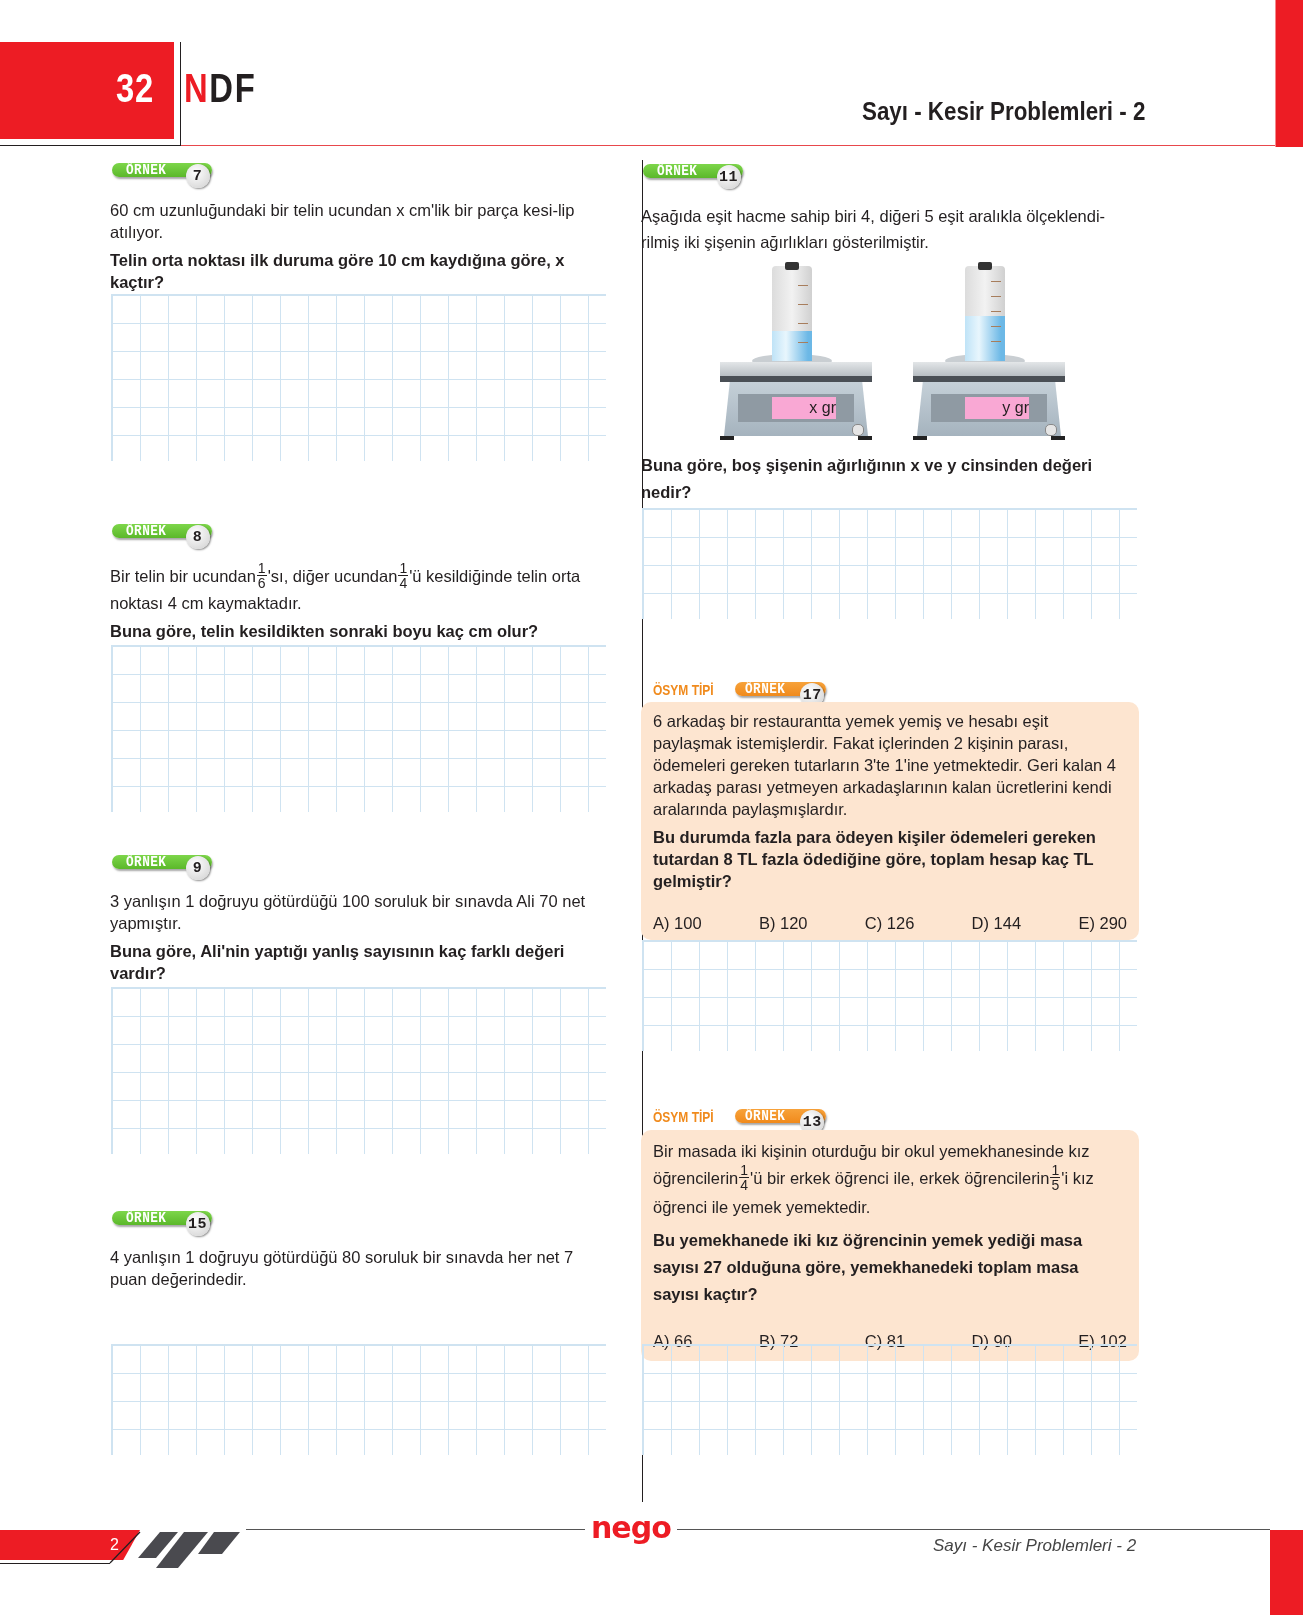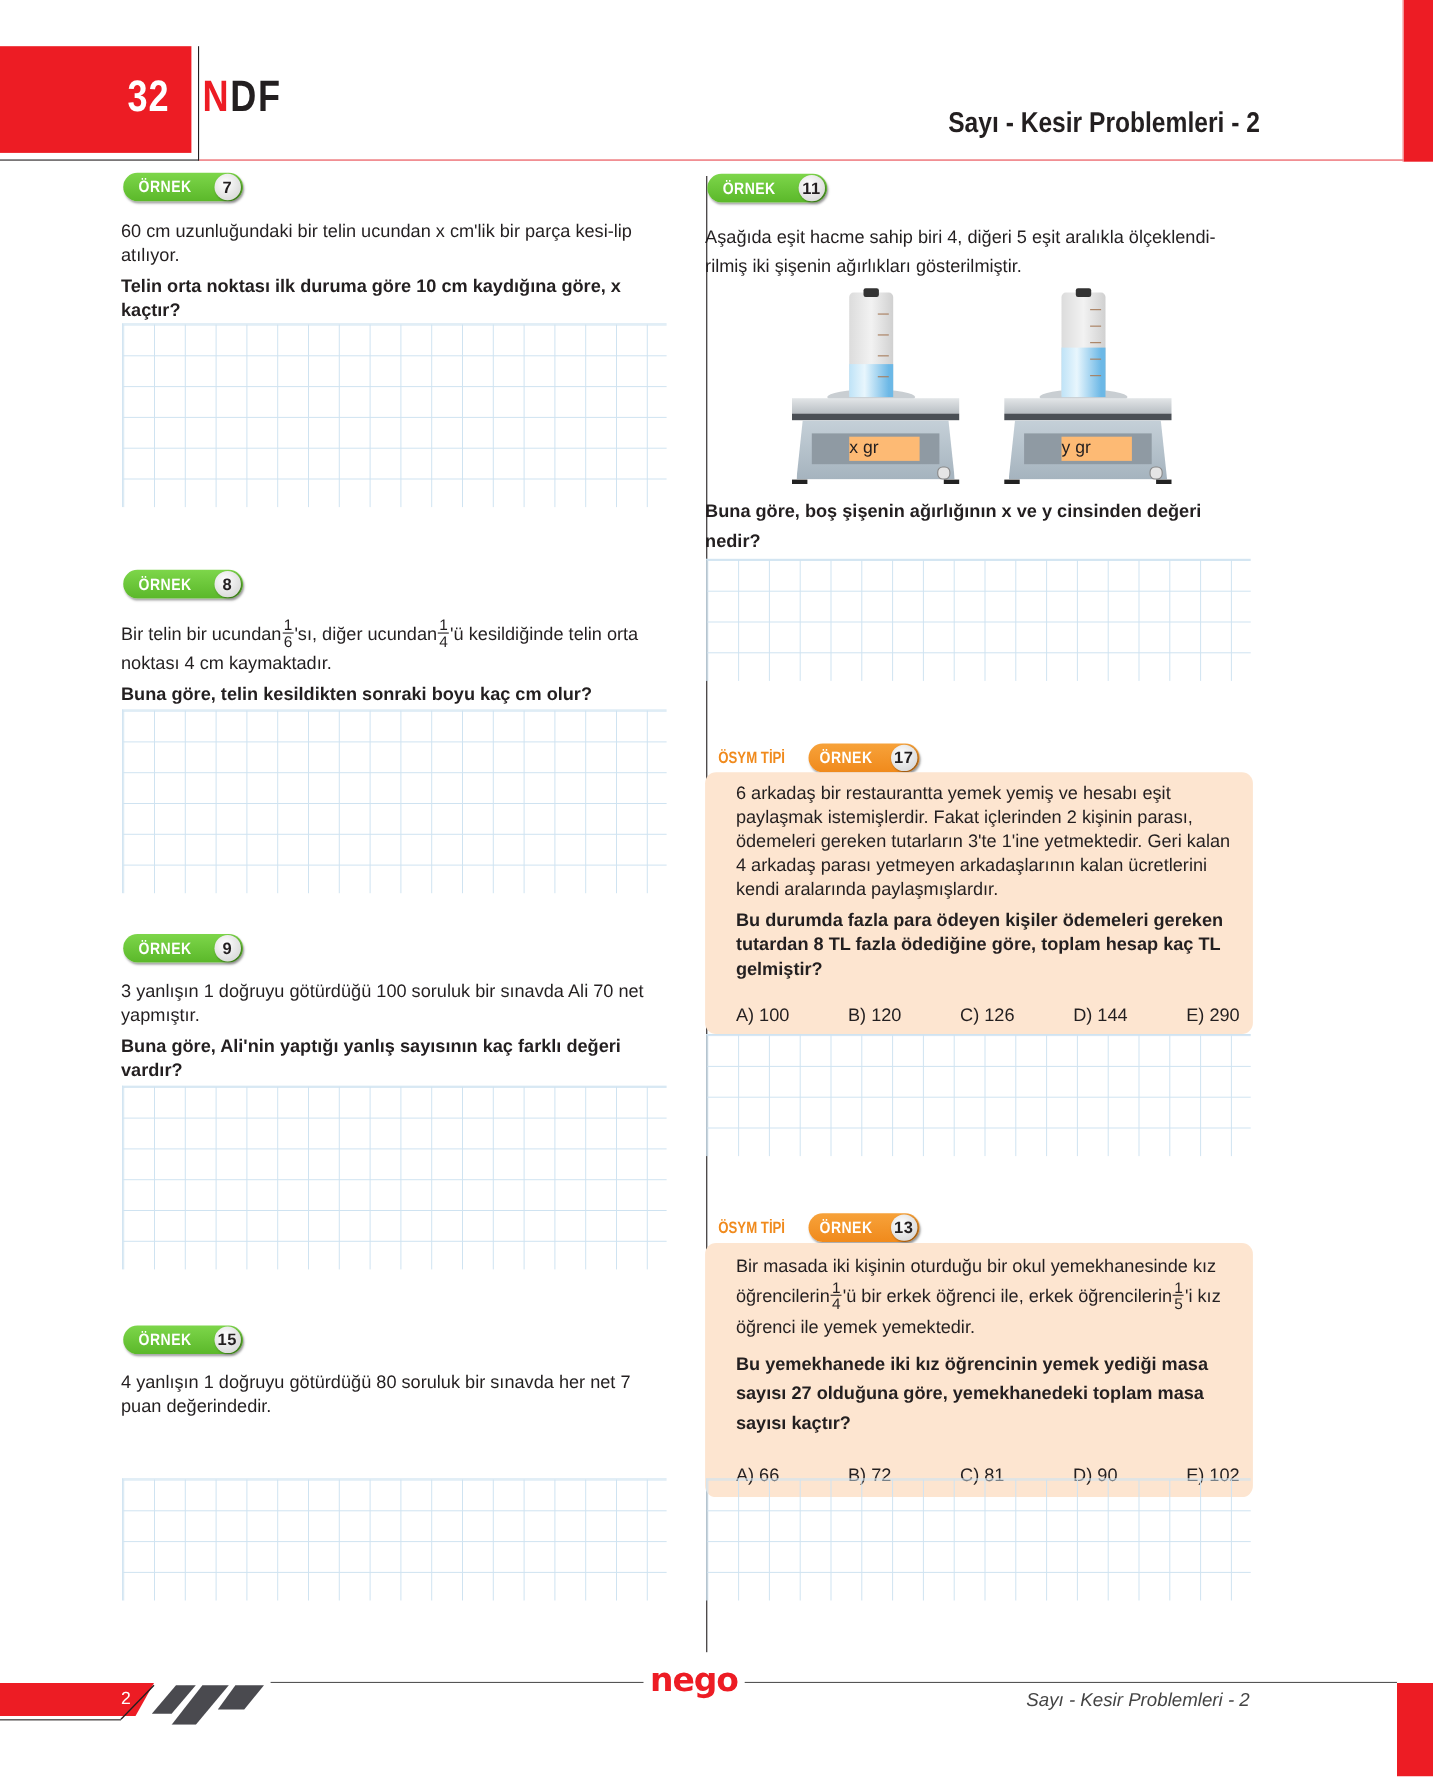--- a/index.html
+++ b/index.html
@@ -21,24 +21,24 @@
                transform:scaleX(0.86); transform-origin:left; white-space:nowrap; }
   .strip { left:1276px; top:0; width:27px; height:147px; background:#ed1c24; }
   .strip-line { left:1275px; top:0; width:1px; height:147px; background:#f48a8e; }
   .strip-b { left:1270px; top:1530px; width:33px; height:85px; background:#ed1c24; }
 
   
   .col-div { left:642px; top:160px; width:1px; height:1342px; background:#231f20; }
 
   
   .badge { height:26px; display:flex; align-items:center; }
-  .pill { height:26px; border-radius:13px; background:linear-gradient(#7dd64a,#5bb82a);
+  .pill { height:14px; border-radius:13px; background:linear-gradient(#7dd64a,#5bb82a);
           color:#fff; font-weight:bold; font-size:15px; padding:0 38px 0 14px;
           display:flex; align-items:center; position:relative;
-          box-shadow:1px 2px 2px rgba(0,0,0,0.35); letter-spacing:0.5px; }
+          box-shadow:1px 2px 2px rgba(0,0,0,0.35); letter-spacing:0.5px;font-family:Liberation Mono, monospace; }
   .pill .txt { transform:scaleX(0.85); transform-origin:left; display:inline-block; }
   .pill .num { position:absolute; right:2px; top:1px; width:24px; height:24px; border-radius:12px;
                background:radial-gradient(circle at 40% 35%, #fff, #cfcfcf);
                color:#231f20; font-size:15px; display:flex; align-items:center; justify-content:center;
                box-shadow:1px 1px 2px rgba(0,0,0,0.45); }
   .pill.orange { background:linear-gradient(#f7a23a,#f08a1c); padding:0 34px 0 10px; }
   .osym { color:#f08a1c; font-weight:bold; font-size:15px; margin-right:6px;
           transform:scaleX(0.8); transform-origin:left; display:inline-block; white-space:nowrap; }
 
   
@@ -51,42 +51,42 @@
   .frac .nu { border-bottom:1px solid #231f20; padding:0 1px; }
 
   
   .grid { border-top:1px solid #cfe3f1; border-left:1px solid #cfe3f1;
           background-image:
             linear-gradient(to right, #cfe3f1 1px, transparent 1px),
             linear-gradient(to bottom, #cfe3f1 1px, transparent 1px);
           background-size:28px 28px; }
 
   
-  .obox { background:#fde5d0; border-radius:10px; padding:8px 12px 6px 28px; box-sizing:border-box; }
+  .obox { background:#fde5d0; border-radius:10px; padding:8px 12px 6px 12px; box-sizing:border-box; }
   .choices { display:flex; justify-content:space-between; font-size:16.5px; margin-top:20px; }
 
   
   .scale { width:160px; height:180px; }
   .scale .bottle { position:absolute; left:56px; top:0; width:40px; height:95px;
                    background:linear-gradient(to right,#dcdcdc,#f2f2f2 50%,#d0d0d0);
                    border-radius:4px 4px 2px 2px; }
   .scale .cap { position:absolute; left:69px; top:-4px; width:14px; height:8px; background:#333; border-radius:2px; }
   .scale .water { position:absolute; left:0; bottom:0; width:40px;
                   background:linear-gradient(to right,#bfe3f7,#e8f6fd 35%,#6cb8e6 90%); }
   .scale .tick { position:absolute; right:4px; width:10px; height:1px; background:#a77d5c; }
   .scale .base { position:absolute; left:36px; top:88px; width:80px; height:14px; border-radius:50%;
                  background:#c9ced2; }
   .scale .plate { position:absolute; left:4px; top:96px; width:152px; height:14px;
                   background:linear-gradient(#e3e6e8,#b8bec3); }
   .scale .rim { position:absolute; left:4px; top:110px; width:152px; height:6px; background:#4a4f55; }
   .scale .body { position:absolute; left:8px; top:116px; width:144px; height:54px;
                  background:linear-gradient(#c5d0d8,#a5b3be); clip-path:polygon(4% 0,96% 0,100% 100%,0 100%); }
   .scale .disp { position:absolute; left:22px; top:128px; width:116px; height:28px; background:#8f9aa3; }
-  .scale .label { position:absolute; left:56px; top:131px; width:64px; height:22px; background:#fdba74;
-                  font-size:16px; text-align:left; line-height:22px; }
+  .scale .label { position:absolute; left:56px; top:131px; width:64px; height:22px; background:#f9a8d4;
+                  font-size:16px; text-align:right; line-height:22px; }
   .scale .knob { position:absolute; right:12px; top:158px; width:10px; height:10px; border-radius:5px; background:#e5e5e5; border:1px solid #888; }
   .scale .foot { position:absolute; top:170px; width:14px; height:4px; background:#222; }
 
   
   .foot-red { left:0; top:1530px; width:140px; height:30px; background:#ed1c24;
               clip-path:polygon(0 0,100% 0,88% 100%,0 100%); }
   .foot-line { left:0; top:1563px; width:110px; height:1px; background:#231f20; }
   .foot-diag { left:108px; top:1530px; width:34px; height:34px; }
   .foot-num { left:110px; top:1536px; color:#fff; font-size:16px; }
   .foot-stripes { left:130px; top:1528px; width:120px; height:40px; }

